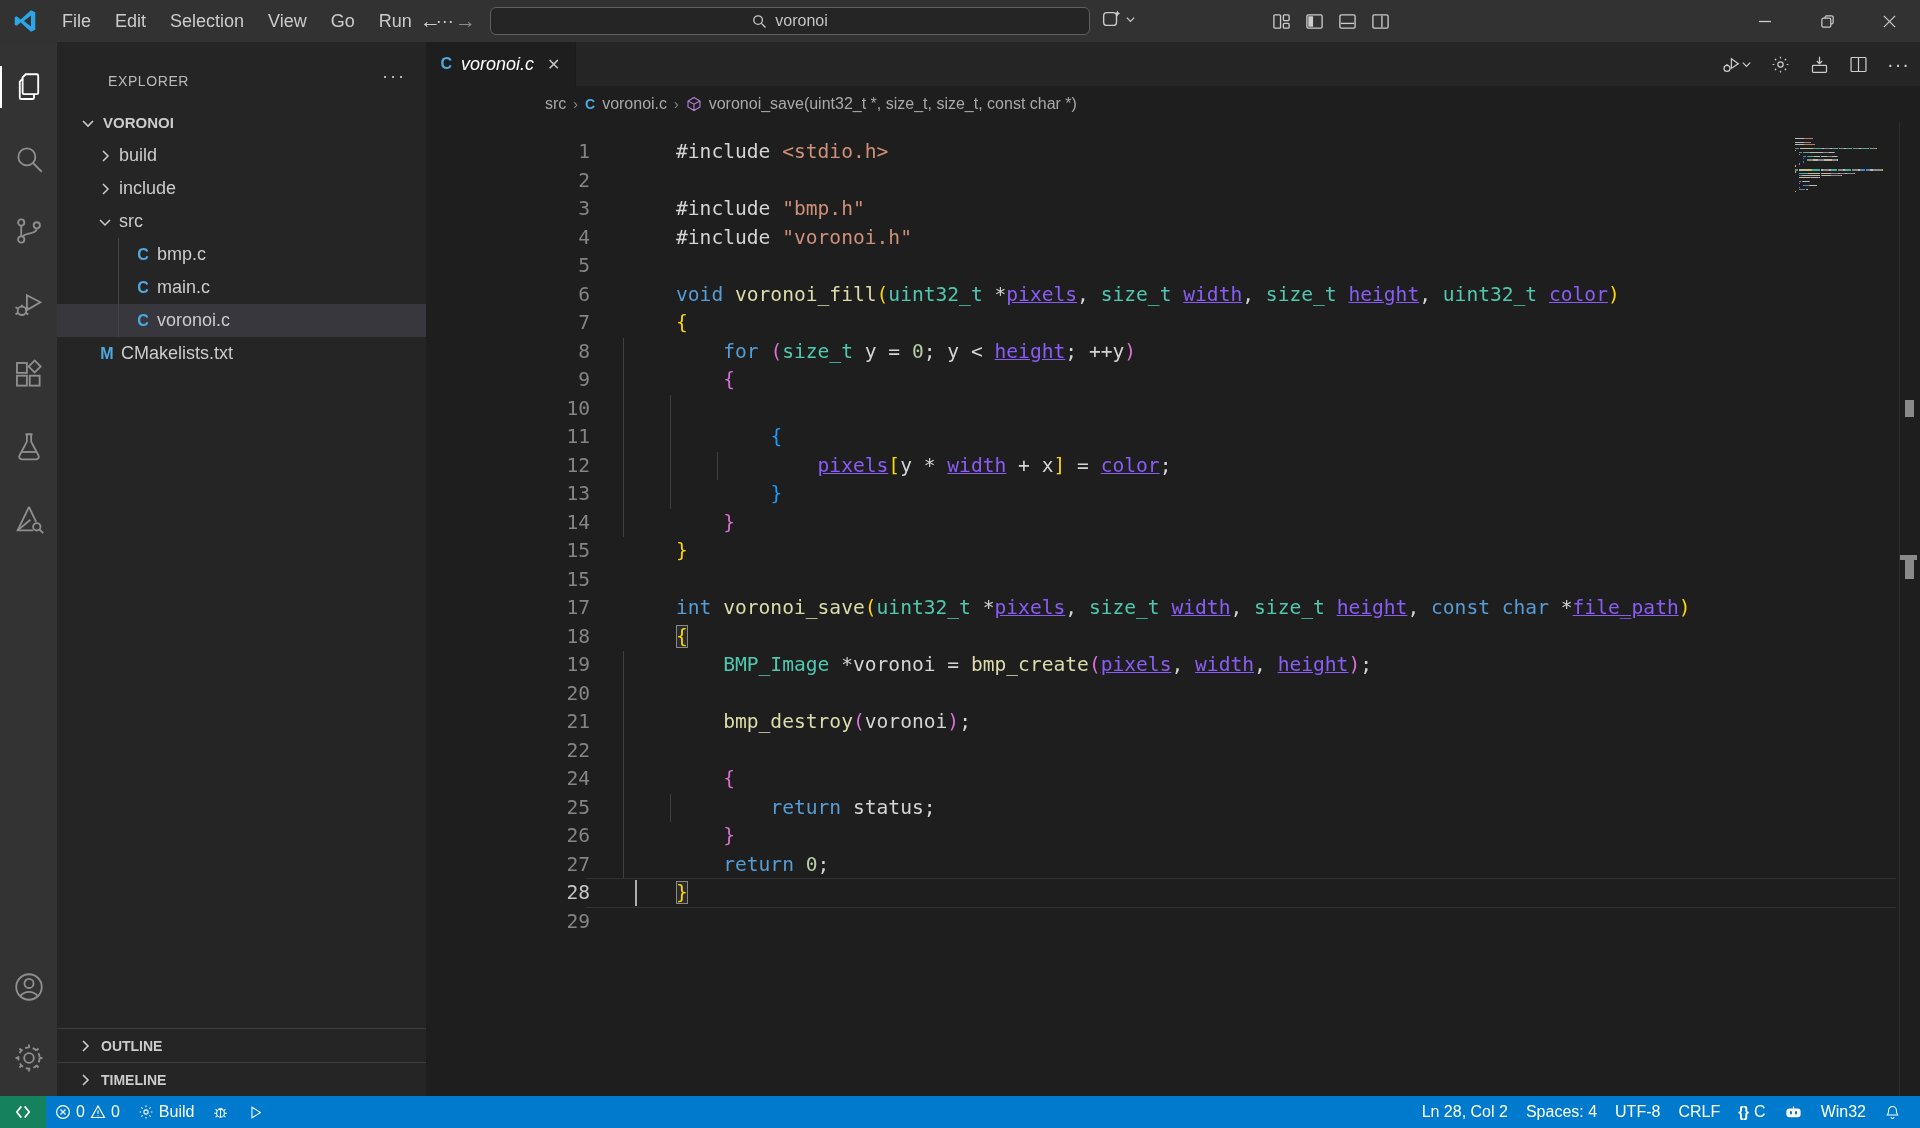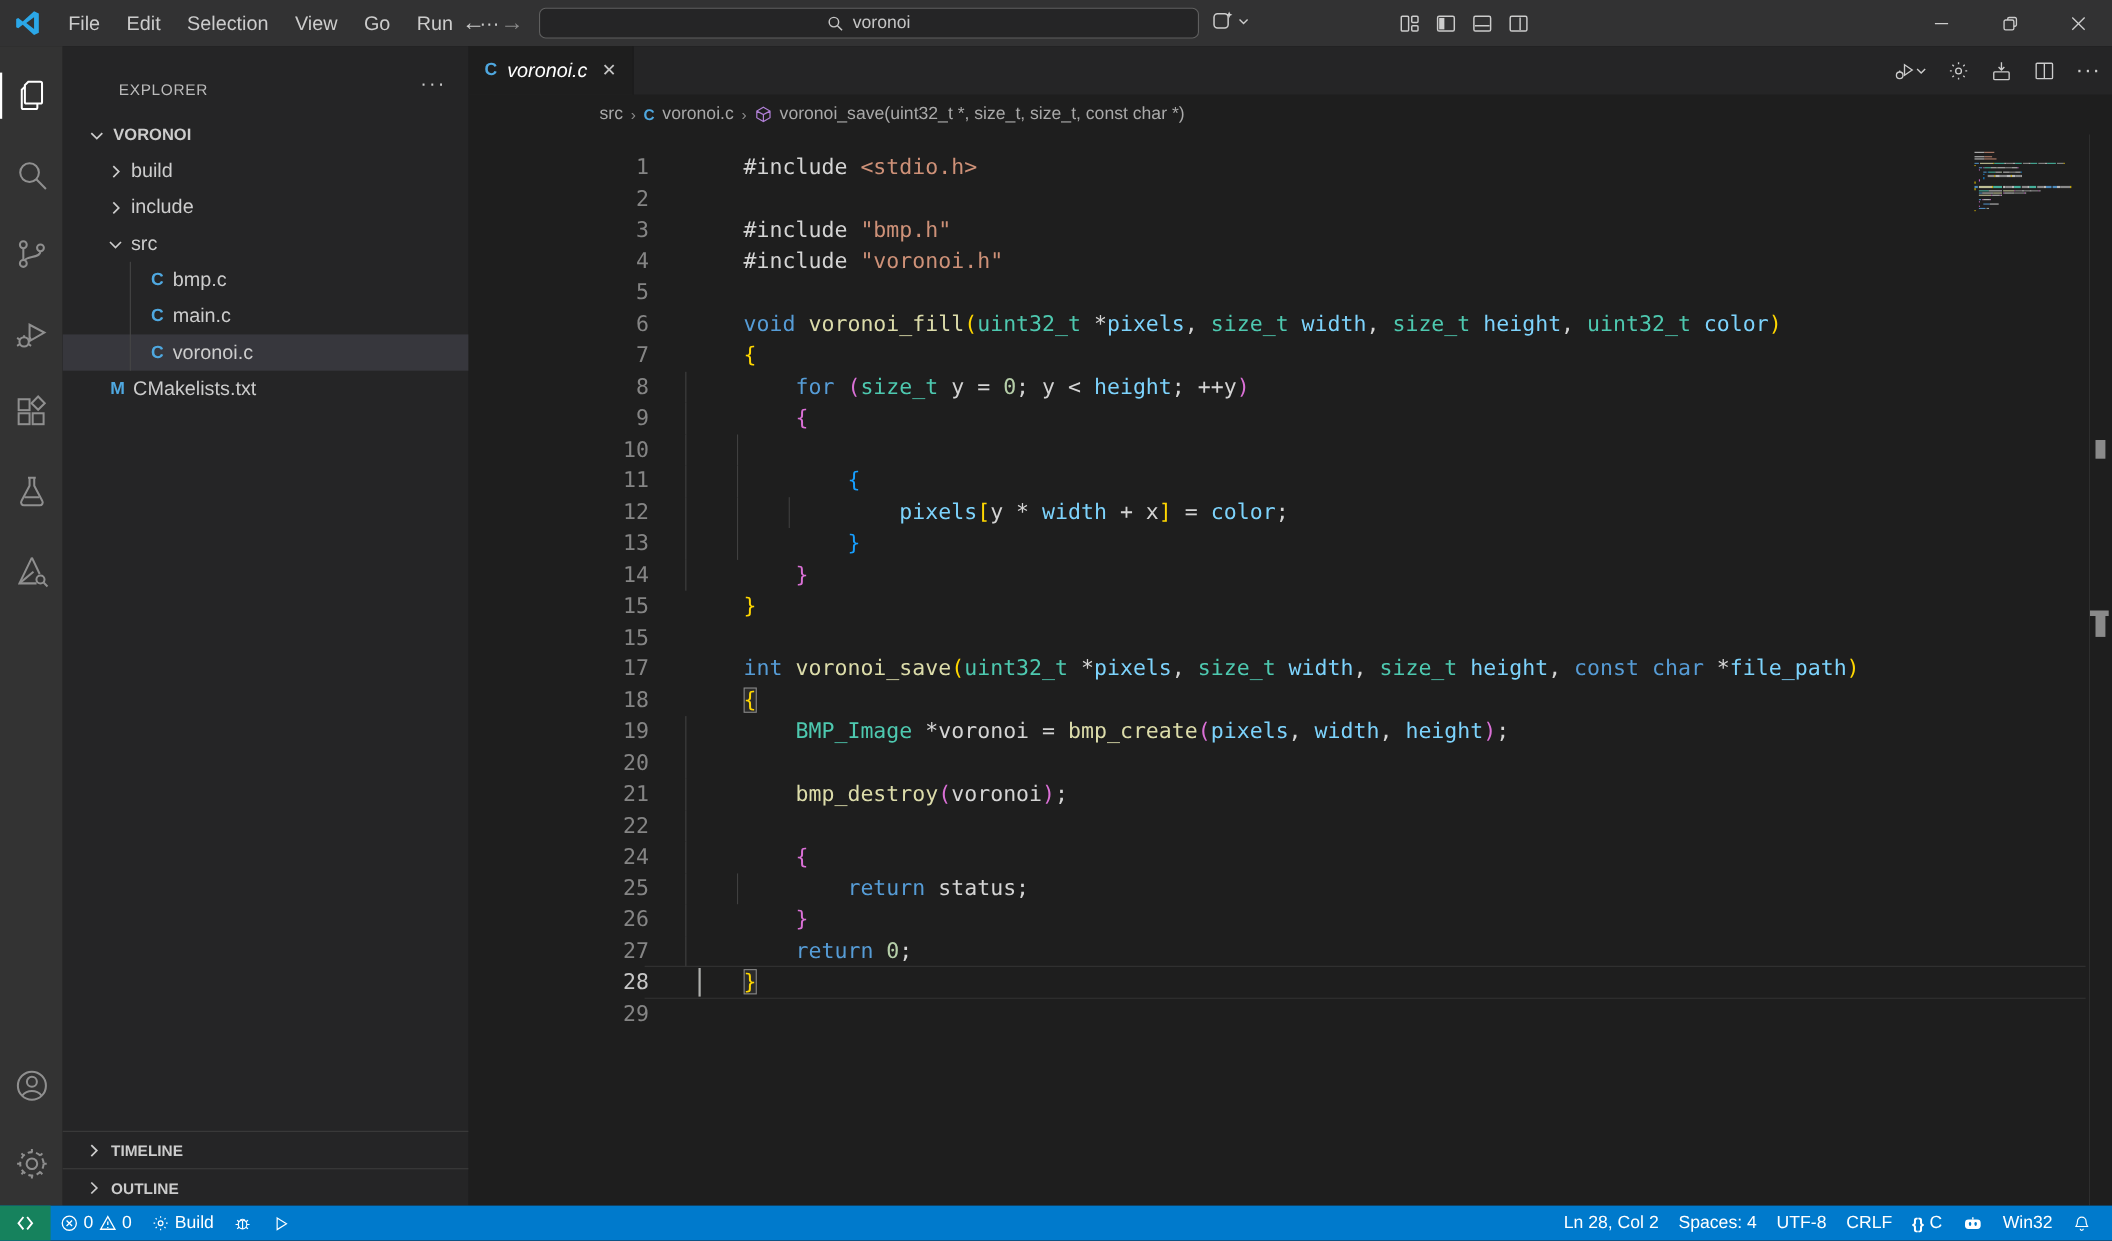--- a/index.html
+++ b/index.html
@@ -71,21 +71,21 @@
                 font-family:"DejaVu Sans Mono", monospace; font-size:19.6px; line-height:28.5px; }
   .code-row { position:relative; height:28.5px; }
   .ln { position:absolute; left:0; top:0; width:164px; text-align:right; color:#858585; }
   .code-row.current .ln { color:#c6c6c6; }
   .code-text { position:absolute; left:211px; top:0; white-space:pre; color:#d4d4d4;margin-left:39px; }
   .g { position:absolute; top:0; bottom:0; width:1px; background:#404040; }
   .cl-hl { position:absolute; left:160px; right:24px; top:-1px; bottom:0; border-top:1px solid #323232; border-bottom:1px solid #323232; }
   .cursor { position:absolute; top:1px; width:2px; height:26px; background:#aeafad; }
   .tk.pl  { color:#d4d4d4; } .tk.kw  { color:#569cd6; } .tk.fn { color:#dcdcaa; }
   .tk.ty  { color:#4ec9b0; } .tk.str { color:#ce9178; } .tk.num { color:#b5cea8; }
-  .tk.pm  { color:#7dd3fc; } .tk.b1 { color:#ffd700; } .tk.b2 { color:#da70d6; } .tk.b3 { color:#179fff; }
+  .tk.pm  { color:#8b5cf6;text-decoration:underline; } .tk.b1 { color:#ffd700; } .tk.b2 { color:#da70d6; } .tk.b3 { color:#179fff; }
   .tk.match { outline:1px solid #888888; outline-offset:-1px; background:rgba(90,90,90,.22); }
 
   #minimap { position:absolute; left:1369px; top:16px; width:92px; height:120px; }
   .mm-seg { position:absolute; height:1.4px; opacity:.85; }
   .ruler-line { position:absolute; left:1473px; top:0; bottom:0; width:1px; background:#2e2e2e; }
   .ruler-mark { position:absolute; background:#8a8a8a; }
 
   
   .statusbar { position:absolute; left:0; top:1096px; width:1920px; height:32px; background:#007acc;
                color:#ffffff; font-size:16px; display:flex; align-items:center; }
@@ -290,27 +290,27 @@
             <span class="ficon" style="margin-left: 40px; margin-right: 4px;">M</span>
             <span>CMakelists.txt</span>
           </div>
         </div>
       <div class="tree-guide"></div>
       <div class="bottom-sections">
         <div class="collapse-row">
           <svg class="chev" viewBox="0 0 16 16">
             <path d="M6 3l5 5-5 5" fill="none" stroke="#cccccc" stroke-width="1.6"></path>
           </svg>
-          <span>TIMELINE</span>
+          <span>OUTLINE</span>
         </div>
         <div class="collapse-row">
           <svg class="chev" viewBox="0 0 16 16">
             <path d="M6 3l5 5-5 5" fill="none" stroke="#cccccc" stroke-width="1.6"></path>
           </svg>
-          <span>OUTLINE</span>
+          <span>TIMELINE</span>
         </div>
       </div>
     </div>
 
     <div class="editor">
       <div class="tabbar">
         <div class="tab">
           <span class="bc-c" style="font-size:16px;">C</span>
           <span class="tab-label">voronoi.c</span>
           <span class="tab-close">✕</span>

